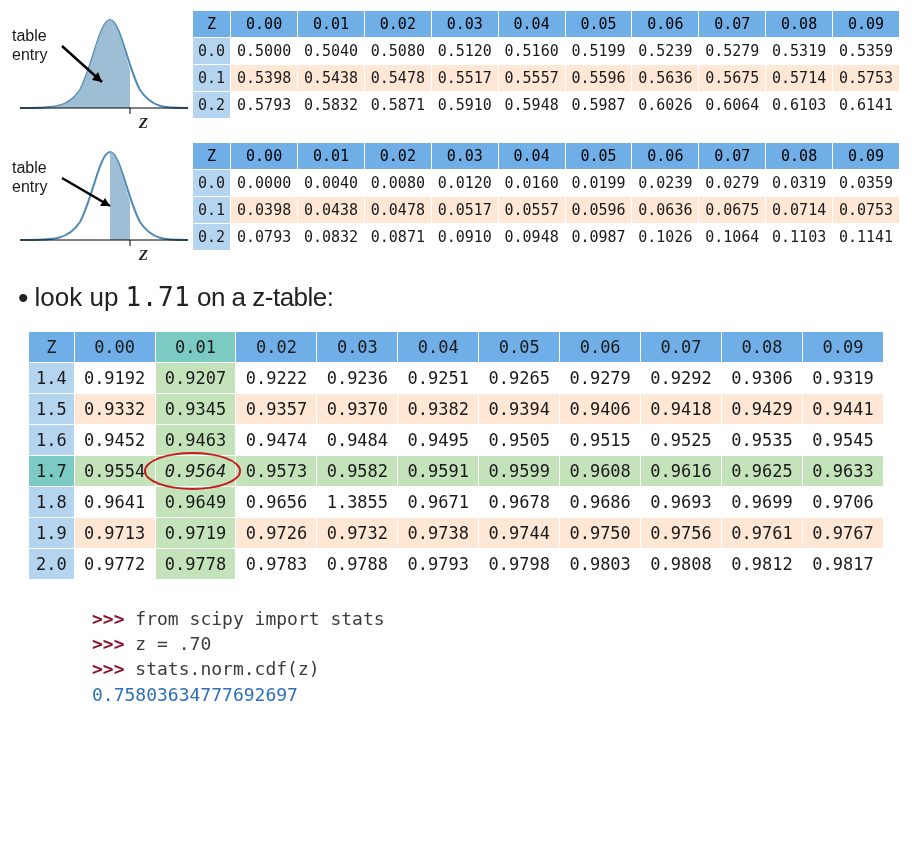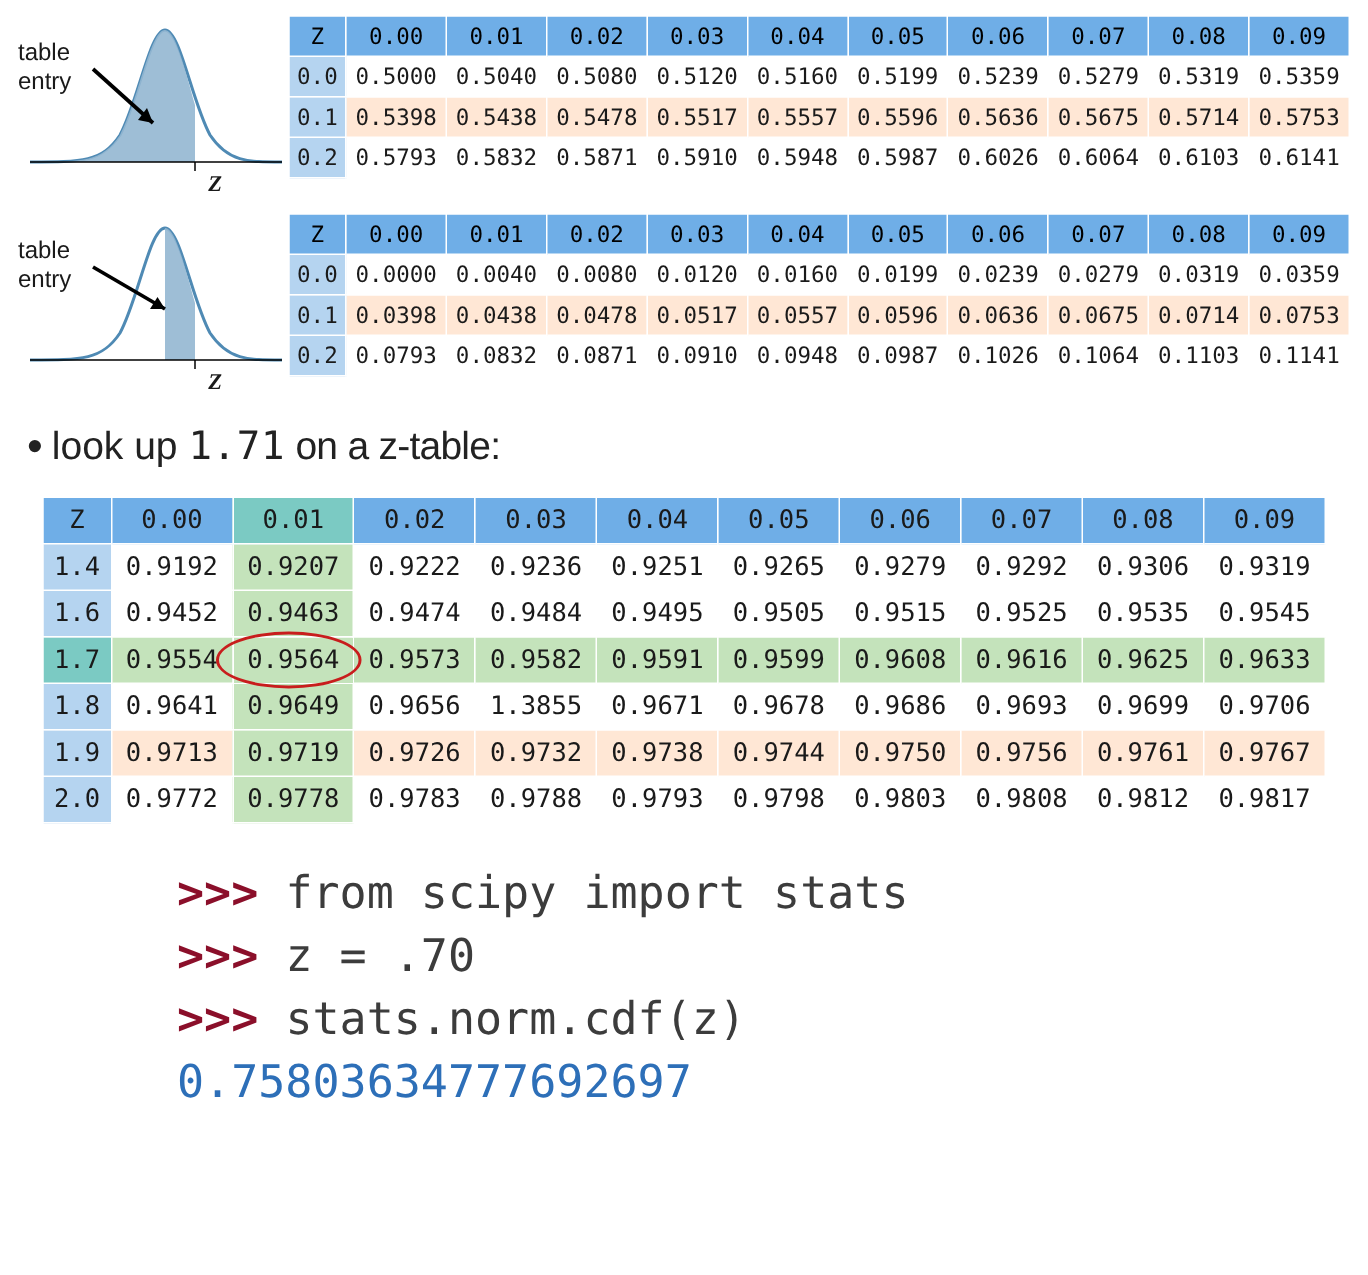--- a/index.html
+++ b/index.html
@@ -94,20 +94,21 @@
   table.mtable tbody tr.even td:not(.zcol) { background: var(--row-even); }
   table.mtable tbody tr.odd  td:not(.zcol) { background: var(--row-odd);  }
   table.mtable .hl-row td { background: var(--hl-green) !important; }
   table.mtable .hl-row td.zcol { background: var(--hl-teal) !important; }
   table.mtable .hl-col { background: var(--hl-green) !important; }
   table.mtable thead th.hl-col { background: var(--hl-teal) !important; }
 
   .circle-cell {
     position: relative;
     z-index: 1;
+    font-style: italic;
   }
   .circle-cell::after {
     content: "";
     position: absolute;
     inset: -4px -6px -4px -12px;
     border: 2px solid #c81d1d;
     border-radius: 50%;
     pointer-events: none;
   }
 
@@ -121,23 +122,23 @@
   }
   .lookup-line .bullet {
     font-size: 30px;
     line-height: 0;
   }
   .mono { font-family: "Menlo","Consolas",monospace; letter-spacing: 0.5px; }
   .tight { letter-spacing: -0.5px; text-align: right; }
 
   pre.repl {
     font-family: "Menlo","Consolas","DejaVu Sans Mono", monospace;
-    font-size: 30px;
+    font-size: 18px;
     line-height: 1.4;
-    margin: 26px 0 0 108px;
+    margin: 26px 0 0 82px;
     white-space: pre;
   }
   pre.repl .prompt { color: var(--repl-prompt); font-weight: 600; }
   pre.repl .code   { color: var(--repl-text); }
   pre.repl .result { color: var(--repl-blue); }
 </style>
 </head>
 <body>
 
 <div class="block">
@@ -316,20 +317,33 @@
           <td class="hl-col">0.9207</td>
           <td>0.9222</td>
           <td>0.9236</td>
           <td>0.9251</td>
           <td>0.9265</td>
           <td>0.9279</td>
           <td>0.9292</td>
           <td>0.9306</td>
           <td>0.9319</td>
         </tr>
+        <tr class="odd">
+          <td class="zcol">1.5</td>
+          <td>0.9332</td>
+          <td class="hl-col">0.9345</td>
+          <td>0.9357</td>
+          <td>0.9370</td>
+          <td>0.9382</td>
+          <td>0.9394</td>
+          <td>0.9406</td>
+          <td>0.9418</td>
+          <td>0.9429</td>
+          <td>0.9441</td>
+        </tr>
         <tr class="even">
           <td class="zcol">1.6</td>
           <td>0.9452</td>
           <td class="hl-col">0.9463</td>
           <td>0.9474</td>
           <td>0.9484</td>
           <td>0.9495</td>
           <td>0.9505</td>
           <td>0.9515</td>
           <td>0.9525</td>

